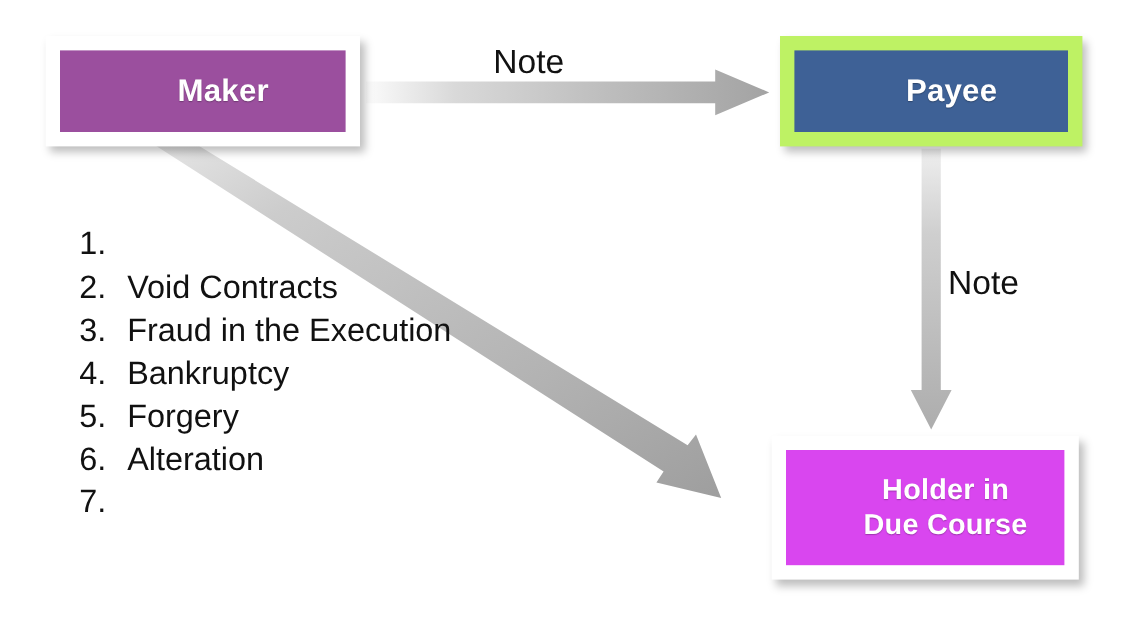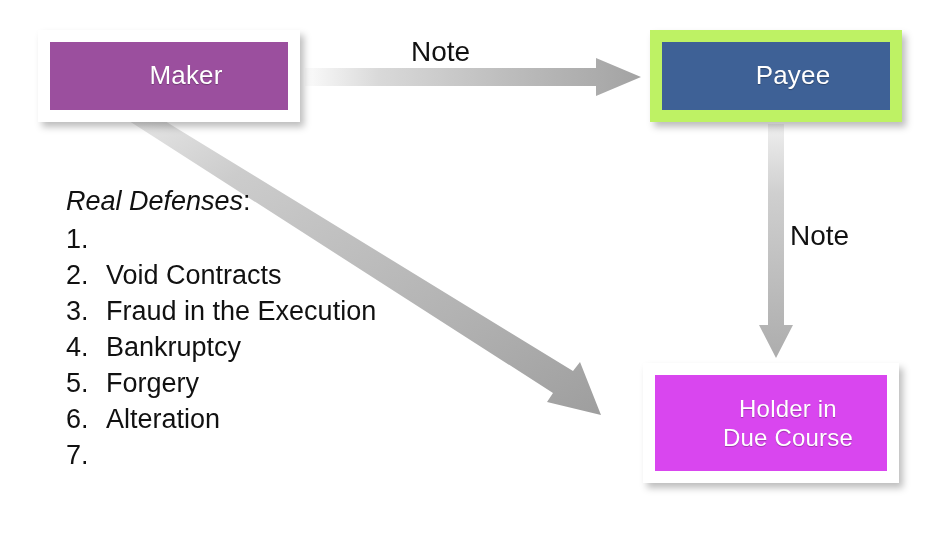--- a/index.html
+++ b/index.html
@@ -29,21 +29,21 @@
   .node-inner {
     position: absolute;
     inset: 12px;
     display: flex;
     align-items: center;
     justify-content: center;
     text-align: center;
   }
   .node-label {
     color: #ffffff;
-    font-weight: normal;
+    font-weight: bold;
     letter-spacing: 0.2px;
     line-height: 1.22;
     text-shadow: 0 1px 1px rgba(0,0,0,0.28);
     white-space: pre-line;
     margin-left: 34px;
   }
 
   #node-maker  { left: 38px;  top: 30px;  width: 262px; height: 92px; }
   #node-payee  { left: 650px; top: 30px;  width: 252px; height: 92px; }
   #node-hidc   { left: 643px; top: 363px; width: 256px; height: 120px; }
@@ -165,21 +165,20 @@
       <span class="node-label" style="color: rgb(255, 255, 255);">Holder in
 Due Course</span>
     </div>
   </div>
 
   <div class="edge-label" id="label-note-top">Note</div>
 
   <div class="edge-label" id="label-note-right">Note</div>
 
   <div id="defenses">
-    <div id="defenses-title"><span>Real Defenses</span><span class="colon">:</span></div>
     <ol id="defenses-list">
       <li>
         <span class="num">1.</span>
       </li>
       <li>
         <span class="num">2.</span>
         <span class="txt">Void Contracts</span>
       </li>
       <li>
         <span class="num">3.</span>

